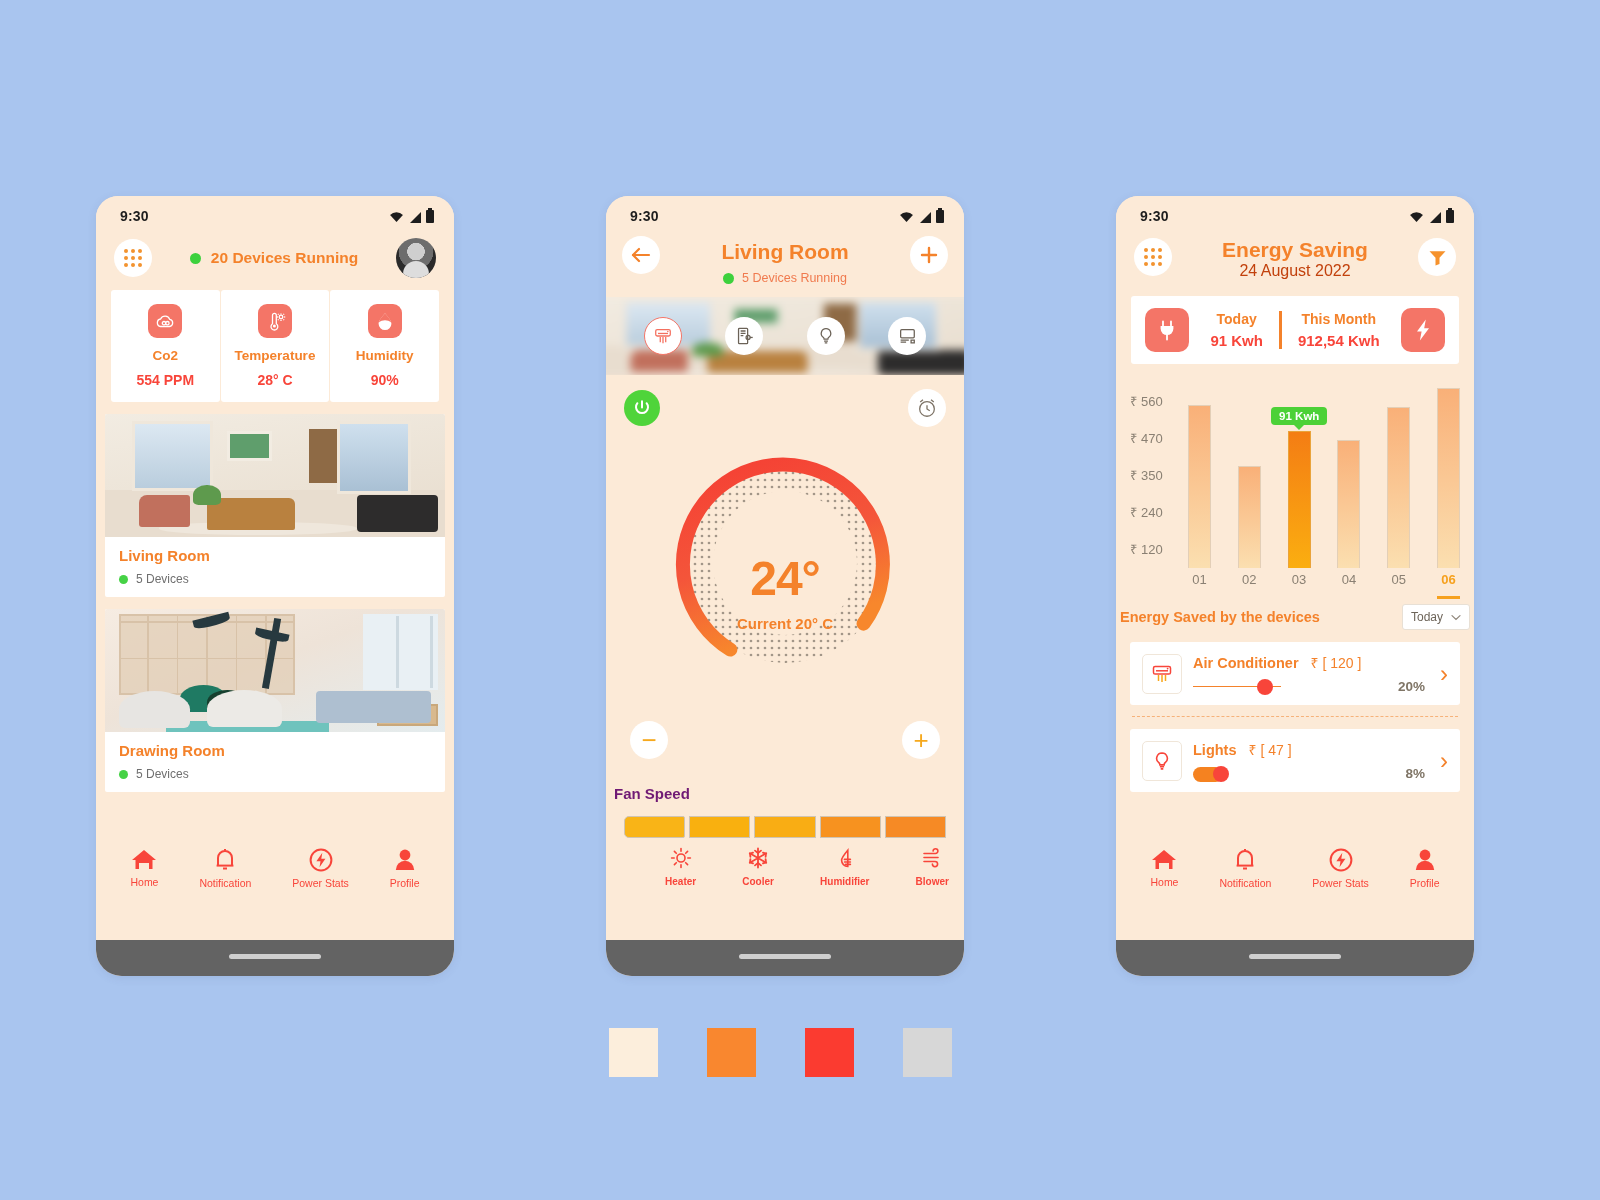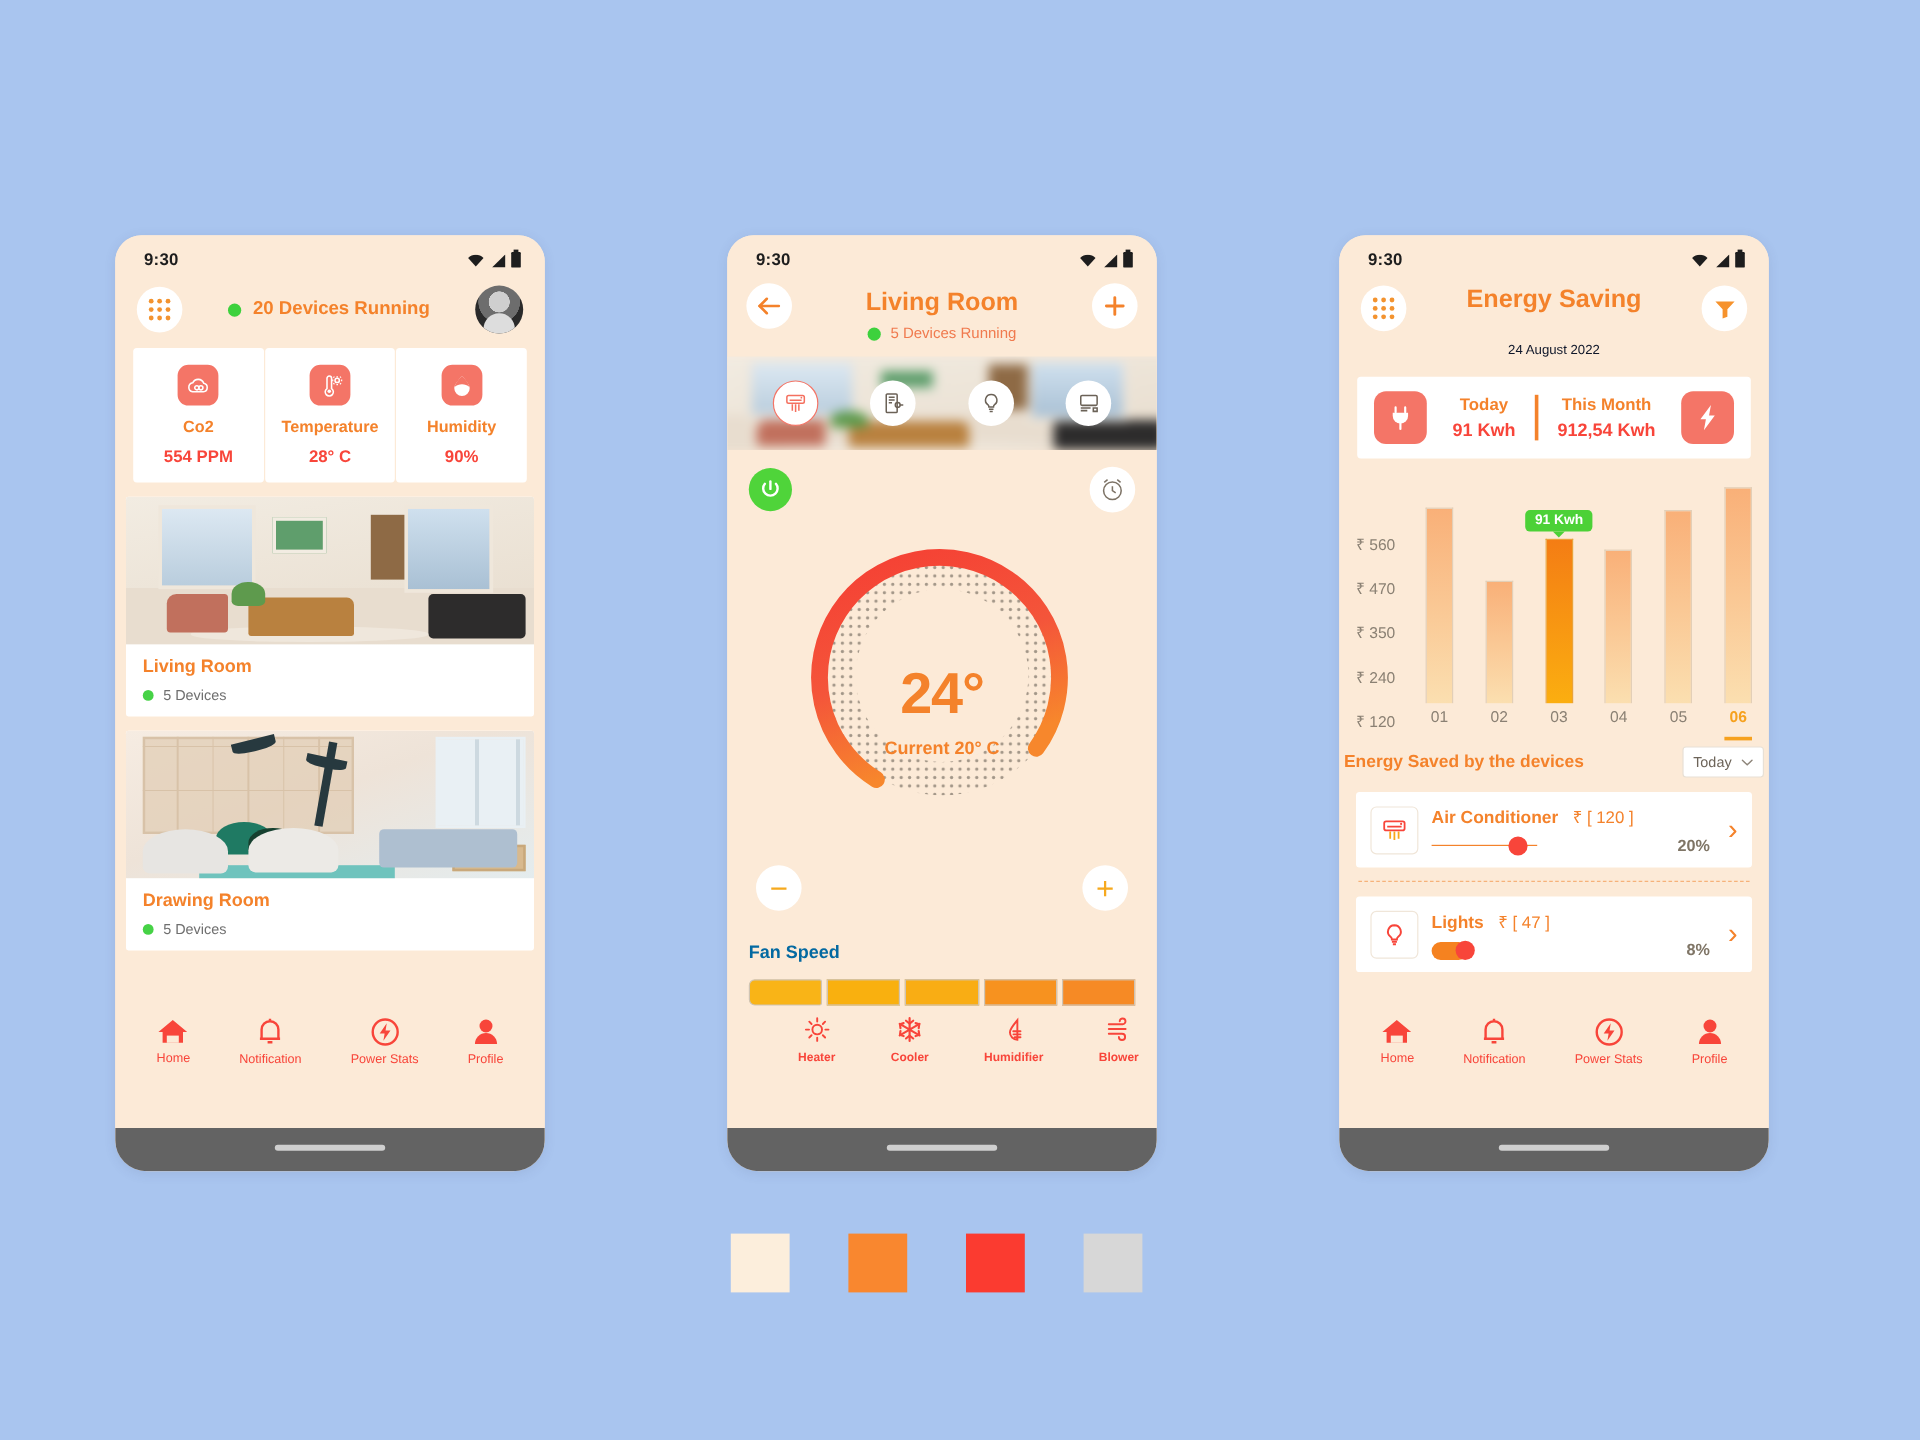--- a/index.html
+++ b/index.html
@@ -174,53 +174,53 @@
   .dial { position:absolute; left:50%; top:0; transform: translateX(-50%); }
   .dialtxt { position:absolute; left:0; top:0; width:100%; height:100%;
     display:flex; flex-direction:column; align-items:center; justify-content:center; }
   .dial-big { font-size: 48px; font-weight: bold; color: #f4822b; line-height: 1; letter-spacing:-1px;margin-top:28px; }
   .dial-cur { font-size: 15px; font-weight: bold; color: #f4822b; margin-top: 12px; }
 
   .stepperrow { display:flex; align-items:center; justify-content:space-between; padding: 0 24px; margin-top: -8px; }
   .stepper { width: 38px; height: 38px; border-radius: 50%; background: #fff;
     display:flex; align-items:center; justify-content:center; font-size: 26px; color:#f6a91e; font-weight: 300; line-height: 1;}
 
-  .fanlabel { font-size: 15px; font-weight: bold; color: #0369a1; padding: 0 18px; margin-top: 26px; }
+  .fanlabel { font-size: 15px; font-weight: bold; color: #701a75; padding: 0 8px; margin-top: 26px; }
   .fanbars { display:flex; gap: 4px; padding: 0 18px; margin-top: 14px; }
   .fanbar { flex:1; height: 22px; border:1px solid #cfc4b4; }
   .fanbar.b1 { background:#f9b417; border-radius:5px 2px 2px 5px; }
   .fanbar.b2 { background:#f9b00f; }
   .fanbar.b3 { background:#f9ad14; }
   .fanbar.b4 { background:#f7921f; }
   .fanbar.b5 { background:#f68a25; }
 
   .modesrow { position:absolute; left:0; bottom:36px; width:100%; height: 76px;
     display:flex; align-items:center; justify-content:space-around; padding: 0 14px; margin-left: 22px; }
   .mode { display:flex; flex-direction:column; align-items:center; gap: 6px; }
   .mode span { font-size: 10px; color: #f8453a; font-weight: bold; }
 
   
   .hdr3 { display:flex; align-items:flex-start; padding: 8px 18px 0 18px; }
   .hdr3-mid { flex:1; text-align:center; }
   .hdr3-title { font-size: 21px; font-weight: bold; color: #f4822b; }
-  .hdr3-date { font-size: 11px; color: #0f172a; margin-top: 24px; }
+  .hdr3-date { font-size: 16px; color: #c2410c; margin-top: 0; }
 
   .kpi { background:#fff; margin: 16px 15px 0 15px; border-radius: 3px;
     display:flex; align-items:center; justify-content:space-between; padding: 12px 14px; }
   .kpi-ico { width: 44px; height: 44px; border-radius: 10px; background:#f47567;
     display:flex; align-items:center; justify-content:center; flex:0 0 auto; }
   .kpi-mid { flex:1; display:flex; align-items:center; justify-content:center; gap: 0; }
   .kpi-col { text-align:center; padding: 0 16px; }
   .kpi-col .t { font-size: 14px; font-weight: bold; color:#f4822b; }
   .kpi-col .v { font-size: 15px; font-weight: bold; color:#f8453a; margin-top: 5px; }
   .kpi-sep { width: 3px; height: 38px; background:#f4822b; }
 
   .chart { position: relative; margin: 18px 14px 0 14px; height: 214px; }
   .yaxis { position:absolute; left:0; top:10px; width: 52px; height: 166px;
-    display:flex; flex-direction:column; justify-content:space-between;margin-top:34px; }
+    display:flex; flex-direction:column; justify-content:space-between; }
   .yaxis div { font-size: 13px; color:#8a8073; font-weight:500; text-align:left; }
   .bars { position:absolute; left: 58px; right:0; top:0; height: 186px;
     display:flex; align-items:flex-end; justify-content:space-between; }
   .barcol { width: 23px; display:flex; flex-direction:column; align-items:center; justify-content:flex-end; height:100%; }
   .bar { width: 23px; border: 1px solid #e3cfb7; border-bottom: none;
     background: linear-gradient(#f9b078, #fbdfb0); }
   .bar.hl { background: linear-gradient(#f47d14, #fbae10); border-color:#e9a33b; }
   .xaxis { position:absolute; left:58px; right:0; top: 190px; display:flex; justify-content:space-between; }
   .xlab { width: 23px; text-align:center; font-size: 13px; color:#8a8073; font-weight:500; }
   .xlab.on { color:#f6a11e; font-weight:bold; }

